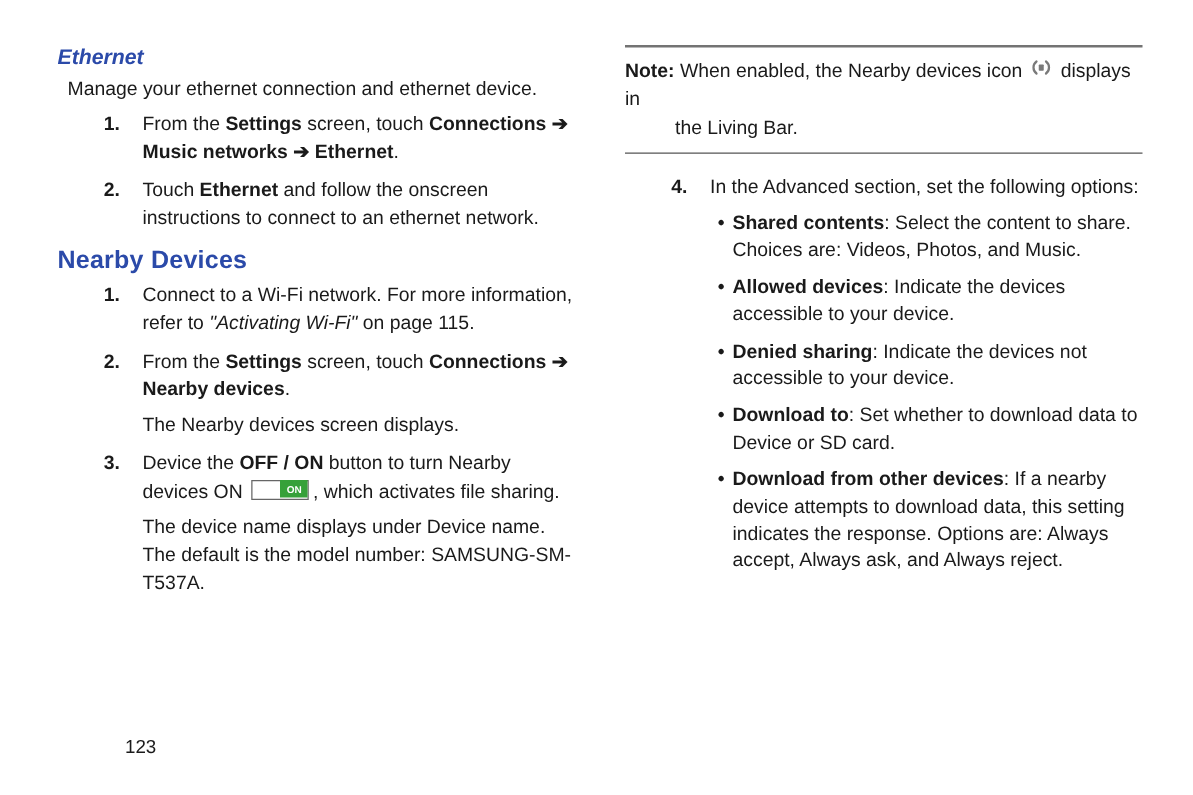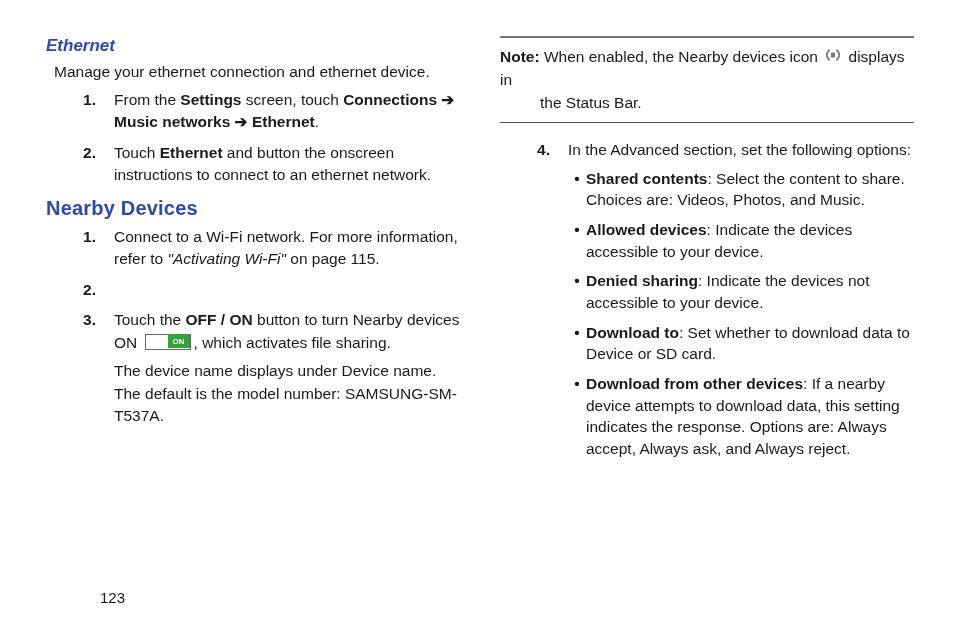--- a/index.html
+++ b/index.html
@@ -144,60 +144,65 @@
       <ol class="num">
         <li>
           <span class="n">1.</span>
           <span class="t">
             <span>From the </span><span class="b">Settings</span><span> screen, touch </span><span class="b">Connections</span><span class="arrow"> ➔ </span><span class="b">Music networks</span><span class="arrow"> ➔ </span><span class="b">Ethernet</span><span>.</span>
           </span>
         </li>
         <li>
           <span class="n">2.</span>
           <span class="t">
-            <span>Touch </span><span class="b">Ethernet</span><span> and button the onscreen instructions to connect to an ethernet network.</span>
+            <span>Touch </span><span class="b">Ethernet</span><span> and follow the onscreen instructions to connect to an ethernet network.</span>
           </span>
         </li>
       </ol>
 
       <h2 class="section">Nearby Devices</h2>
 
       <ol class="num">
         <li>
           <span class="n">1.</span>
           <span class="t">
             <span>Connect to a Wi-Fi network. For more information, refer to </span><span class="i">"Activating Wi-Fi"</span><span> on page 115.</span>
           </span>
         </li>
         <li>
           <span class="n">2.</span>
+          <span class="t">
+            <span>From the </span><span class="b">Settings</span><span> screen, touch </span><span class="b">Connections</span><span class="arrow"> ➔ </span><span class="b">Nearby devices</span><span>.</span>
+            <div style="height:6px"></div>
+            <span>The Nearby devices screen displays.</span>
+          </span>
         </li>
         <li>
           <span class="n">3.</span>
           <span class="t">
-            <span>Touch the </span><span class="b">OFF / ON</span><span> button to turn Nearby devices ON </span><span class="sw-on"></span><span>, which activates file sharing.</span>
+            <span>Device the </span><span class="b">OFF / ON</span><span> button to turn Nearby devices ON </span><span class="sw-on"></span><span>, which activates file sharing.</span>
             <div style="height:6px"></div>
             <span>The device name displays under Device name. The default is the model number: SAMSUNG-SM-T537A.</span>
           </span>
         </li>
       </ol>
 
     </div>
 
     <div class="col right">
 
       <div class="note-bar">
         <span class="b">Note:</span><span> When enabled, the Nearby devices icon </span><span class="nearby-icon"><svg width="18" height="16" viewBox="0 0 18 16">
               <g fill="none" stroke="#7a7a7a" stroke-width="1.8" stroke-linecap="round">
                 <path d="M5.2 3.2 A6 6 0 0 0 5.2 12.8"></path>
                 <path d="M12.8 3.2 A6 6 0 0 1 12.8 12.8"></path>
               </g>
               <rect x="7" y="5.5" width="4" height="5" rx="0.6" fill="#7a7a7a"></rect>
             </svg></span><span> displays in</span>
-        <div class="cont">the Status Bar.</div>
+        <div class="cont">the Living Bar.</div>
       </div>
 
       <ol class="num">
         <li>
           <span class="n">4.</span>
           <span class="t">
             <span>In the Advanced section, set the following options:</span>
             <ul class="bull">
               <li>
                   <span class="dot">•</span>

